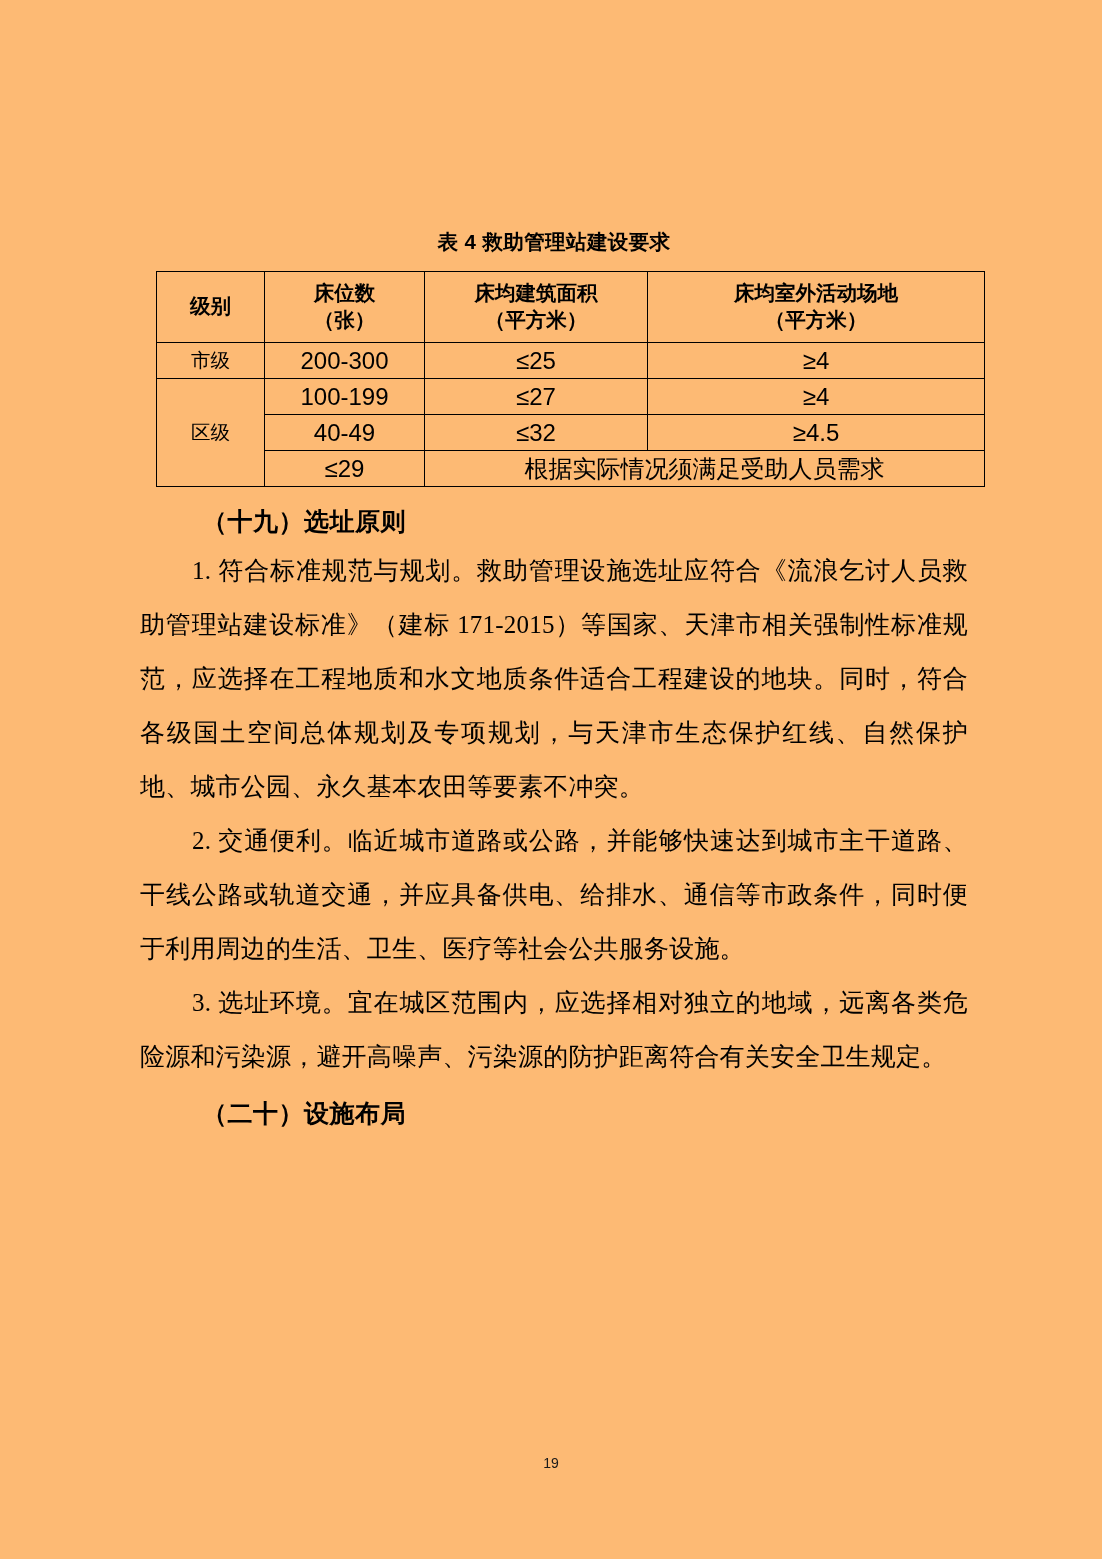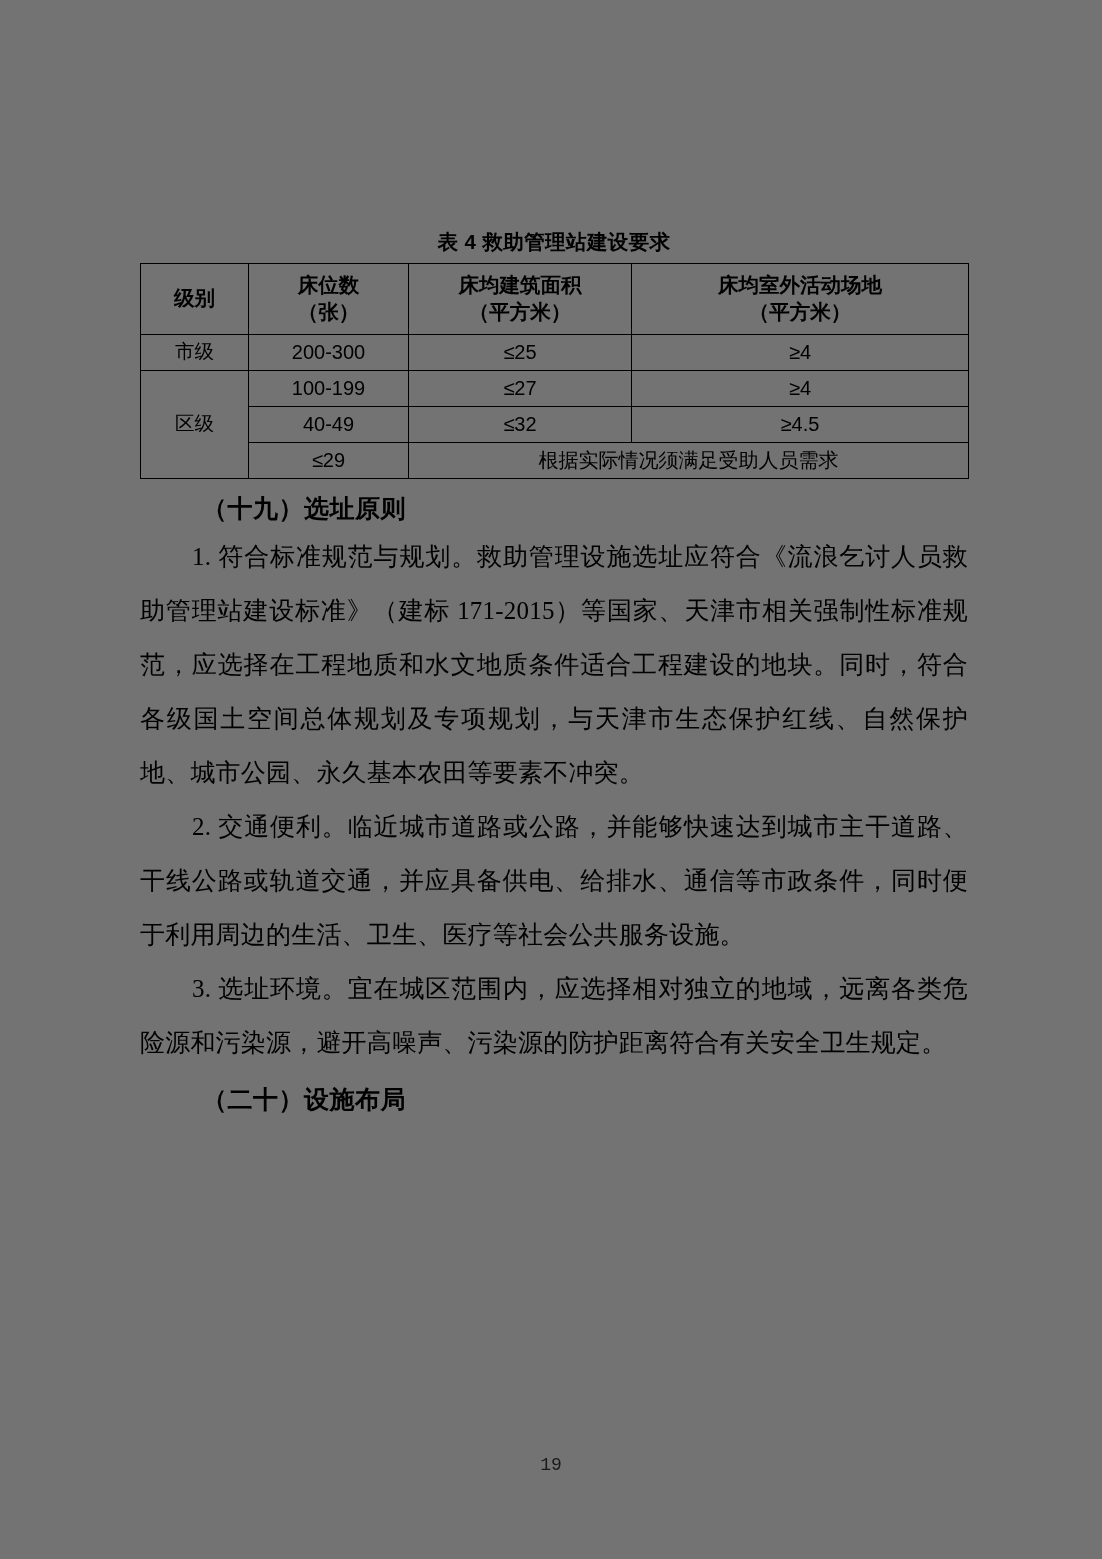--- a/index.html
+++ b/index.html
@@ -9,21 +9,21 @@
     background: #ffffff;
   }
   body {
     font-family: "Liberation Serif", "DejaVu Serif", serif;
     color: #000000;
   }
   .page {
     position: relative;
     width: 1102px;
     height: 1559px;
-    background: #737373;
+    background: #fdba74;
     overflow: hidden;
     box-sizing: border-box;
   }
   .content {
     position: absolute;
     left: 140px;
     top: 230px;
     width: 828px;
   }
 
@@ -34,29 +34,29 @@
     font-weight: 700;
     letter-spacing: 0.4px;
     margin: 0 0 8px 0;
     line-height: 1.2;
     font-family: "Liberation Sans", "DejaVu Sans", sans-serif;
   }
   table.spec-table {
     border-collapse: collapse;
     width: 828px;
     table-layout: fixed;
-    margin: 0;
+    margin: 16px;
   }
   table.spec-table td,
   table.spec-table th {
     border: 1.6px solid #000000;
     text-align: center;
     vertical-align: middle;
     padding: 2px 3px;
-    font-size: 20px;
+    font-size: 24px;
     line-height: 1.30;
     font-weight: normal;
   }
   table.spec-table th {
     font-family: "Liberation Sans", "DejaVu Sans", sans-serif;
     font-weight: 700;
     font-size: 20.5px;
     height: 66px;
   }
   table.spec-table td {
@@ -95,22 +95,22 @@
   }
   p.body-par + p.body-par { margin-top: 0; }
 
   
   .page-number {
     position: absolute;
     left: 0;
     right: 0;
     top: 1455px;
     text-align: center;
-    font-family: Liberation Mono, monospace;
-    font-size: 18px;
+    font-family: Liberation Sans, sans-serif;
+    font-size: 14px;
     color: #1a1a1a;
   }
 </style>
 </head>
 <body>
 
 <div class="page">
   <div class="content">
 
     <div class="table-caption">表 4  救助管理站建设要求</div>

